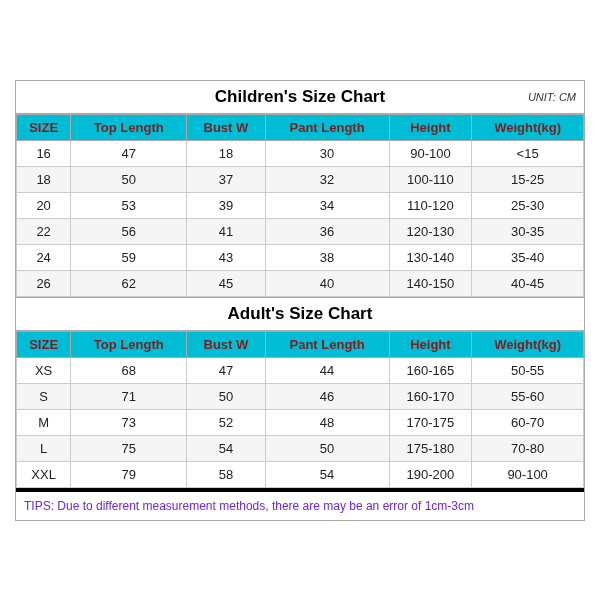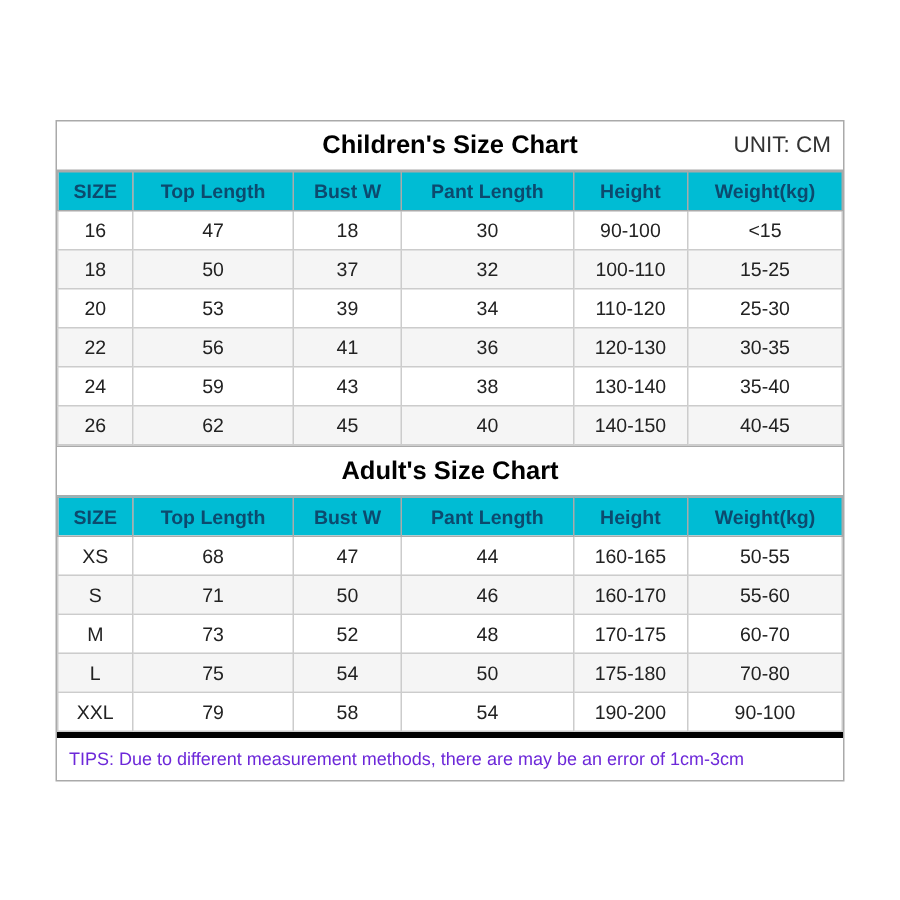--- a/index.html
+++ b/index.html
@@ -7,21 +7,21 @@
       width: 600px;
       height: 600px;
       background: #fff;
       font-family: Arial, sans-serif;
       font-size: 13px;
       display: flex;
       align-items: center;
       justify-content: center;
     }
     .chart-wrapper {
-      width: 526px;
+      width: 570px;
       border: 1px solid #aaa;
       background: #fff;
     }
     .section-title-row {
       display: flex;
       align-items: center;
       justify-content: center;
       position: relative;
       padding: 6px 8px;
       border-bottom: 1px solid #aaa;
@@ -29,30 +29,31 @@
     .section-title {
       font-size: 17px;
       font-weight: bold;
       color: #000;
     }
     .unit-label {
       position: absolute;
       right: 8px;
       top: 50%;
       transform: translateY(-50%);
-      font-size: 15px;
+      font-size: 11px;
       color: #333;
+      font-style: italic;
     }
     table {
       width: 100%;
       border-collapse: collapse;
     }
     th {
       background: #00bcd4;
-      color: #0c4a6e;
+      color: #7f1d1d;
       font-weight: bold;
       text-align: center;
       padding: 5px 3px;
       border: 1px solid #aaa;
       font-size: 13px;
     }
     td {
       text-align: center;
       padding: 5px 3px;
       border: 1px solid #ccc;

